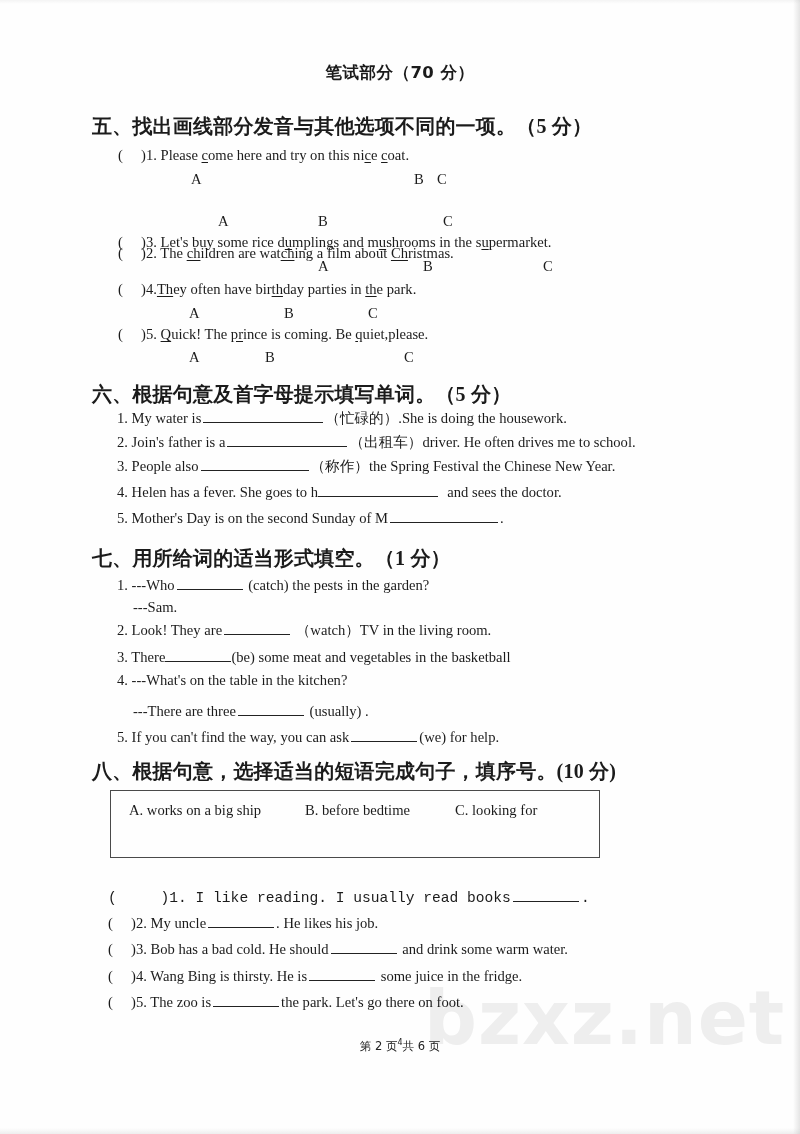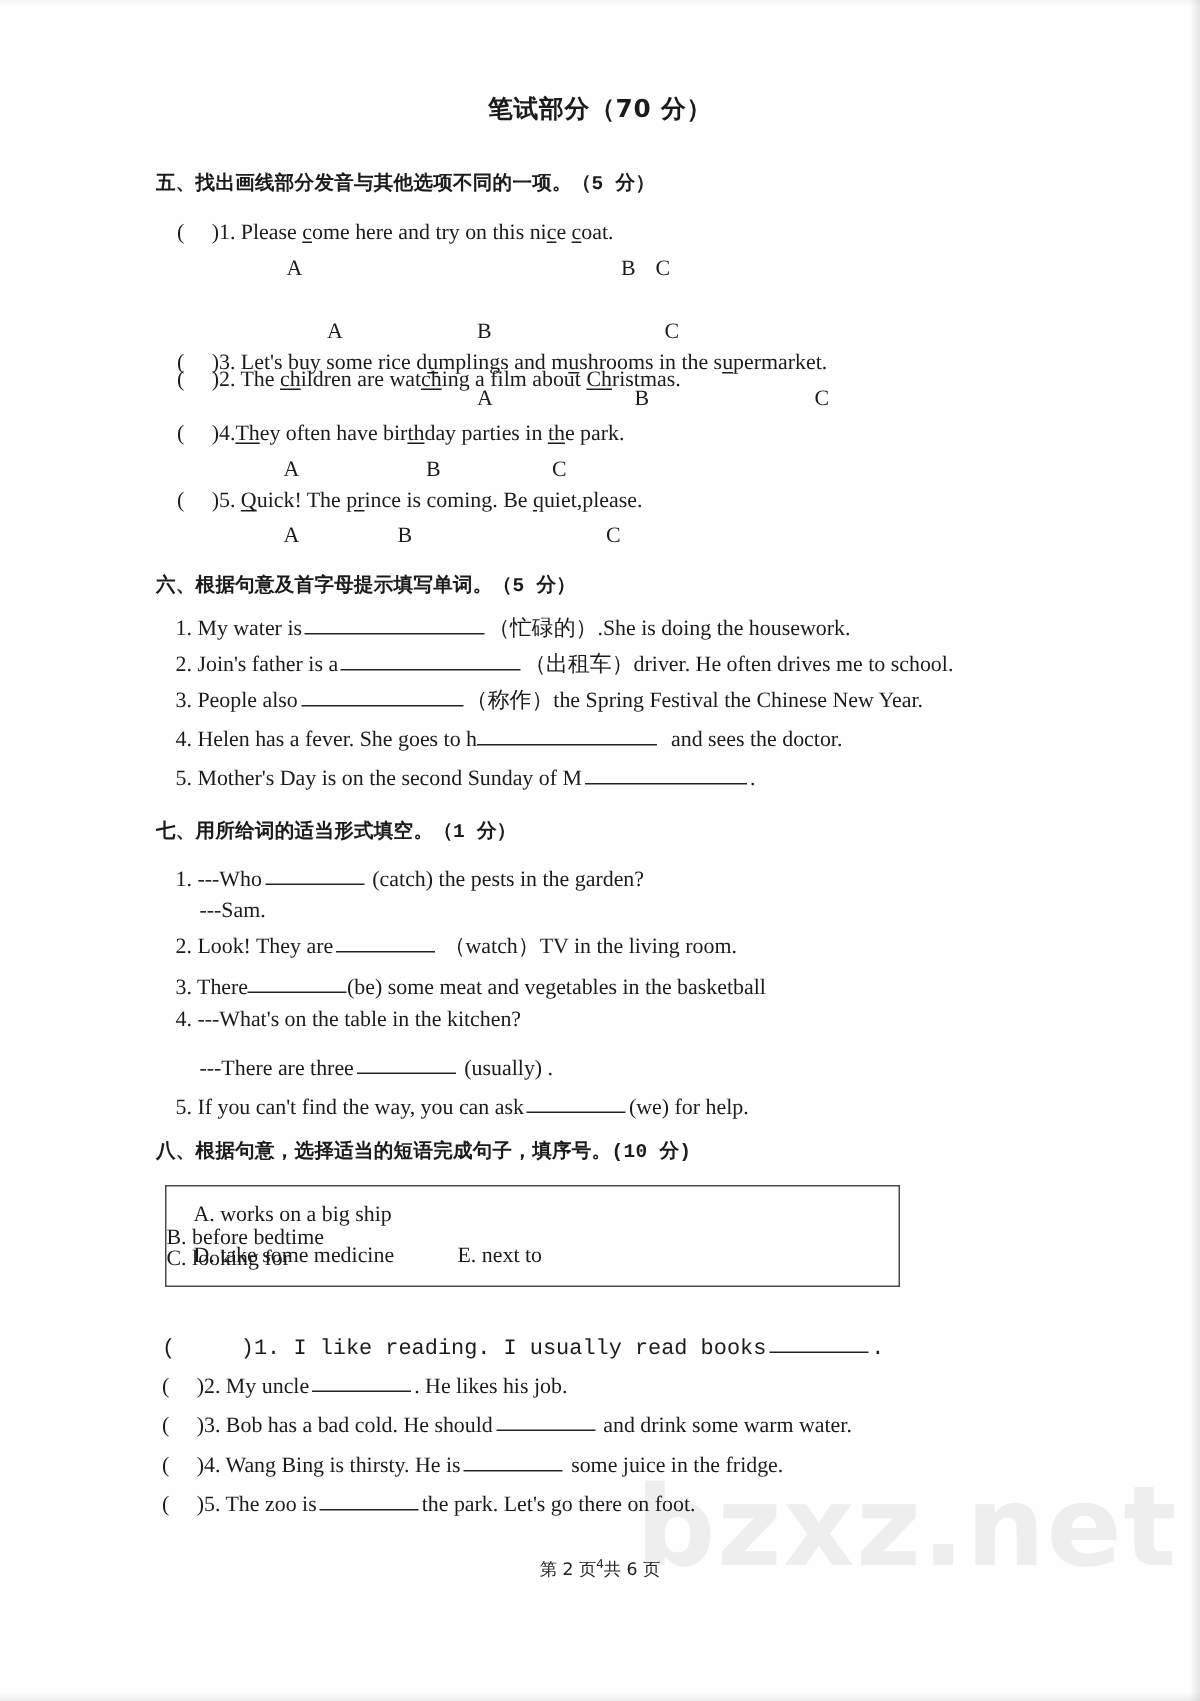--- a/index.html
+++ b/index.html
@@ -75,24 +75,24 @@
     text-align: center;
     font-family: "DejaVu Sans", sans-serif;
     font-weight: 700;
     font-size: 16.5px;
     letter-spacing: 0.5px;
   }
 
   
   .sec-head {
     position: absolute;
-    left: 104px;
-    font-family: Liberation Mono, monospace;
+    left: 92px;
+    font-family: Liberation Serif, serif;
     font-weight: 700;
-    font-size: 13px;
+    font-size: 20px;
     white-space: nowrap;
     letter-spacing: 0.2px;
   }
 
   
   .ln {
     position: absolute;
     font-size: 14.6px;
     white-space: nowrap;
     line-height: 1;
@@ -128,21 +128,21 @@
     width: 488px;
     height: 66px;
     border: 1.3px solid #4a4a4a;
     background: transparent;
   }
   .phrase-row {
     position: absolute;
     left: 0; width: 100%;
     display: flex;
   }
-  .phrase-row.r1 { top: 12px; flex-direction: column; }
+  .phrase-row.r1 { top: 12px; }
   .phrase-row.r2 { top: 39px; }
   .phrase-item {
     font-size: 14.6px;
     white-space: nowrap;
     line-height: 1;
   }
   .pi-a { margin-left: 18px; width: 176px; }
   .pi-b { width: 150px; }
   .pi-c { }
   .pi-d { margin-left: 18px; width: 176px; }
@@ -279,24 +279,20 @@
     </div>
 
     <div class="sec-head" style="top:758px;">八、根据句意，选择适当的短语完成句子，填序号。(10 分)</div>
 
     <div class="phrase-box">
       <div class="phrase-row r1">
         <span class="phrase-item pi-a">A. works on a big ship</span>
         <span class="phrase-item pi-b">B. before bedtime</span>
         <span class="phrase-item pi-c">C. looking for</span>
       </div>
-      <div class="phrase-row r2">
-        <span class="phrase-item pi-d">D. take some medicine</span>
-        <span class="phrase-item pi-e">E. next to</span>
-      </div>
     </div>
 
     <div class="ln" style="left:108px; top:888px;font-family:Liberation Mono, monospace;">
       <span>(&nbsp;&nbsp;&nbsp;&nbsp;&nbsp;)</span><span>1.</span>
       <span>I like reading. I usually read books</span><span class="blank b-sm"></span><span>.</span>
     </div>
 
     <div class="ln" style="left:108px; top:914px;">
       <span>(&nbsp;&nbsp;&nbsp;&nbsp;&nbsp;)</span><span>2.</span>
       <span>My uncle</span><span class="blank b-sm"></span><span>. He likes his job.</span>

